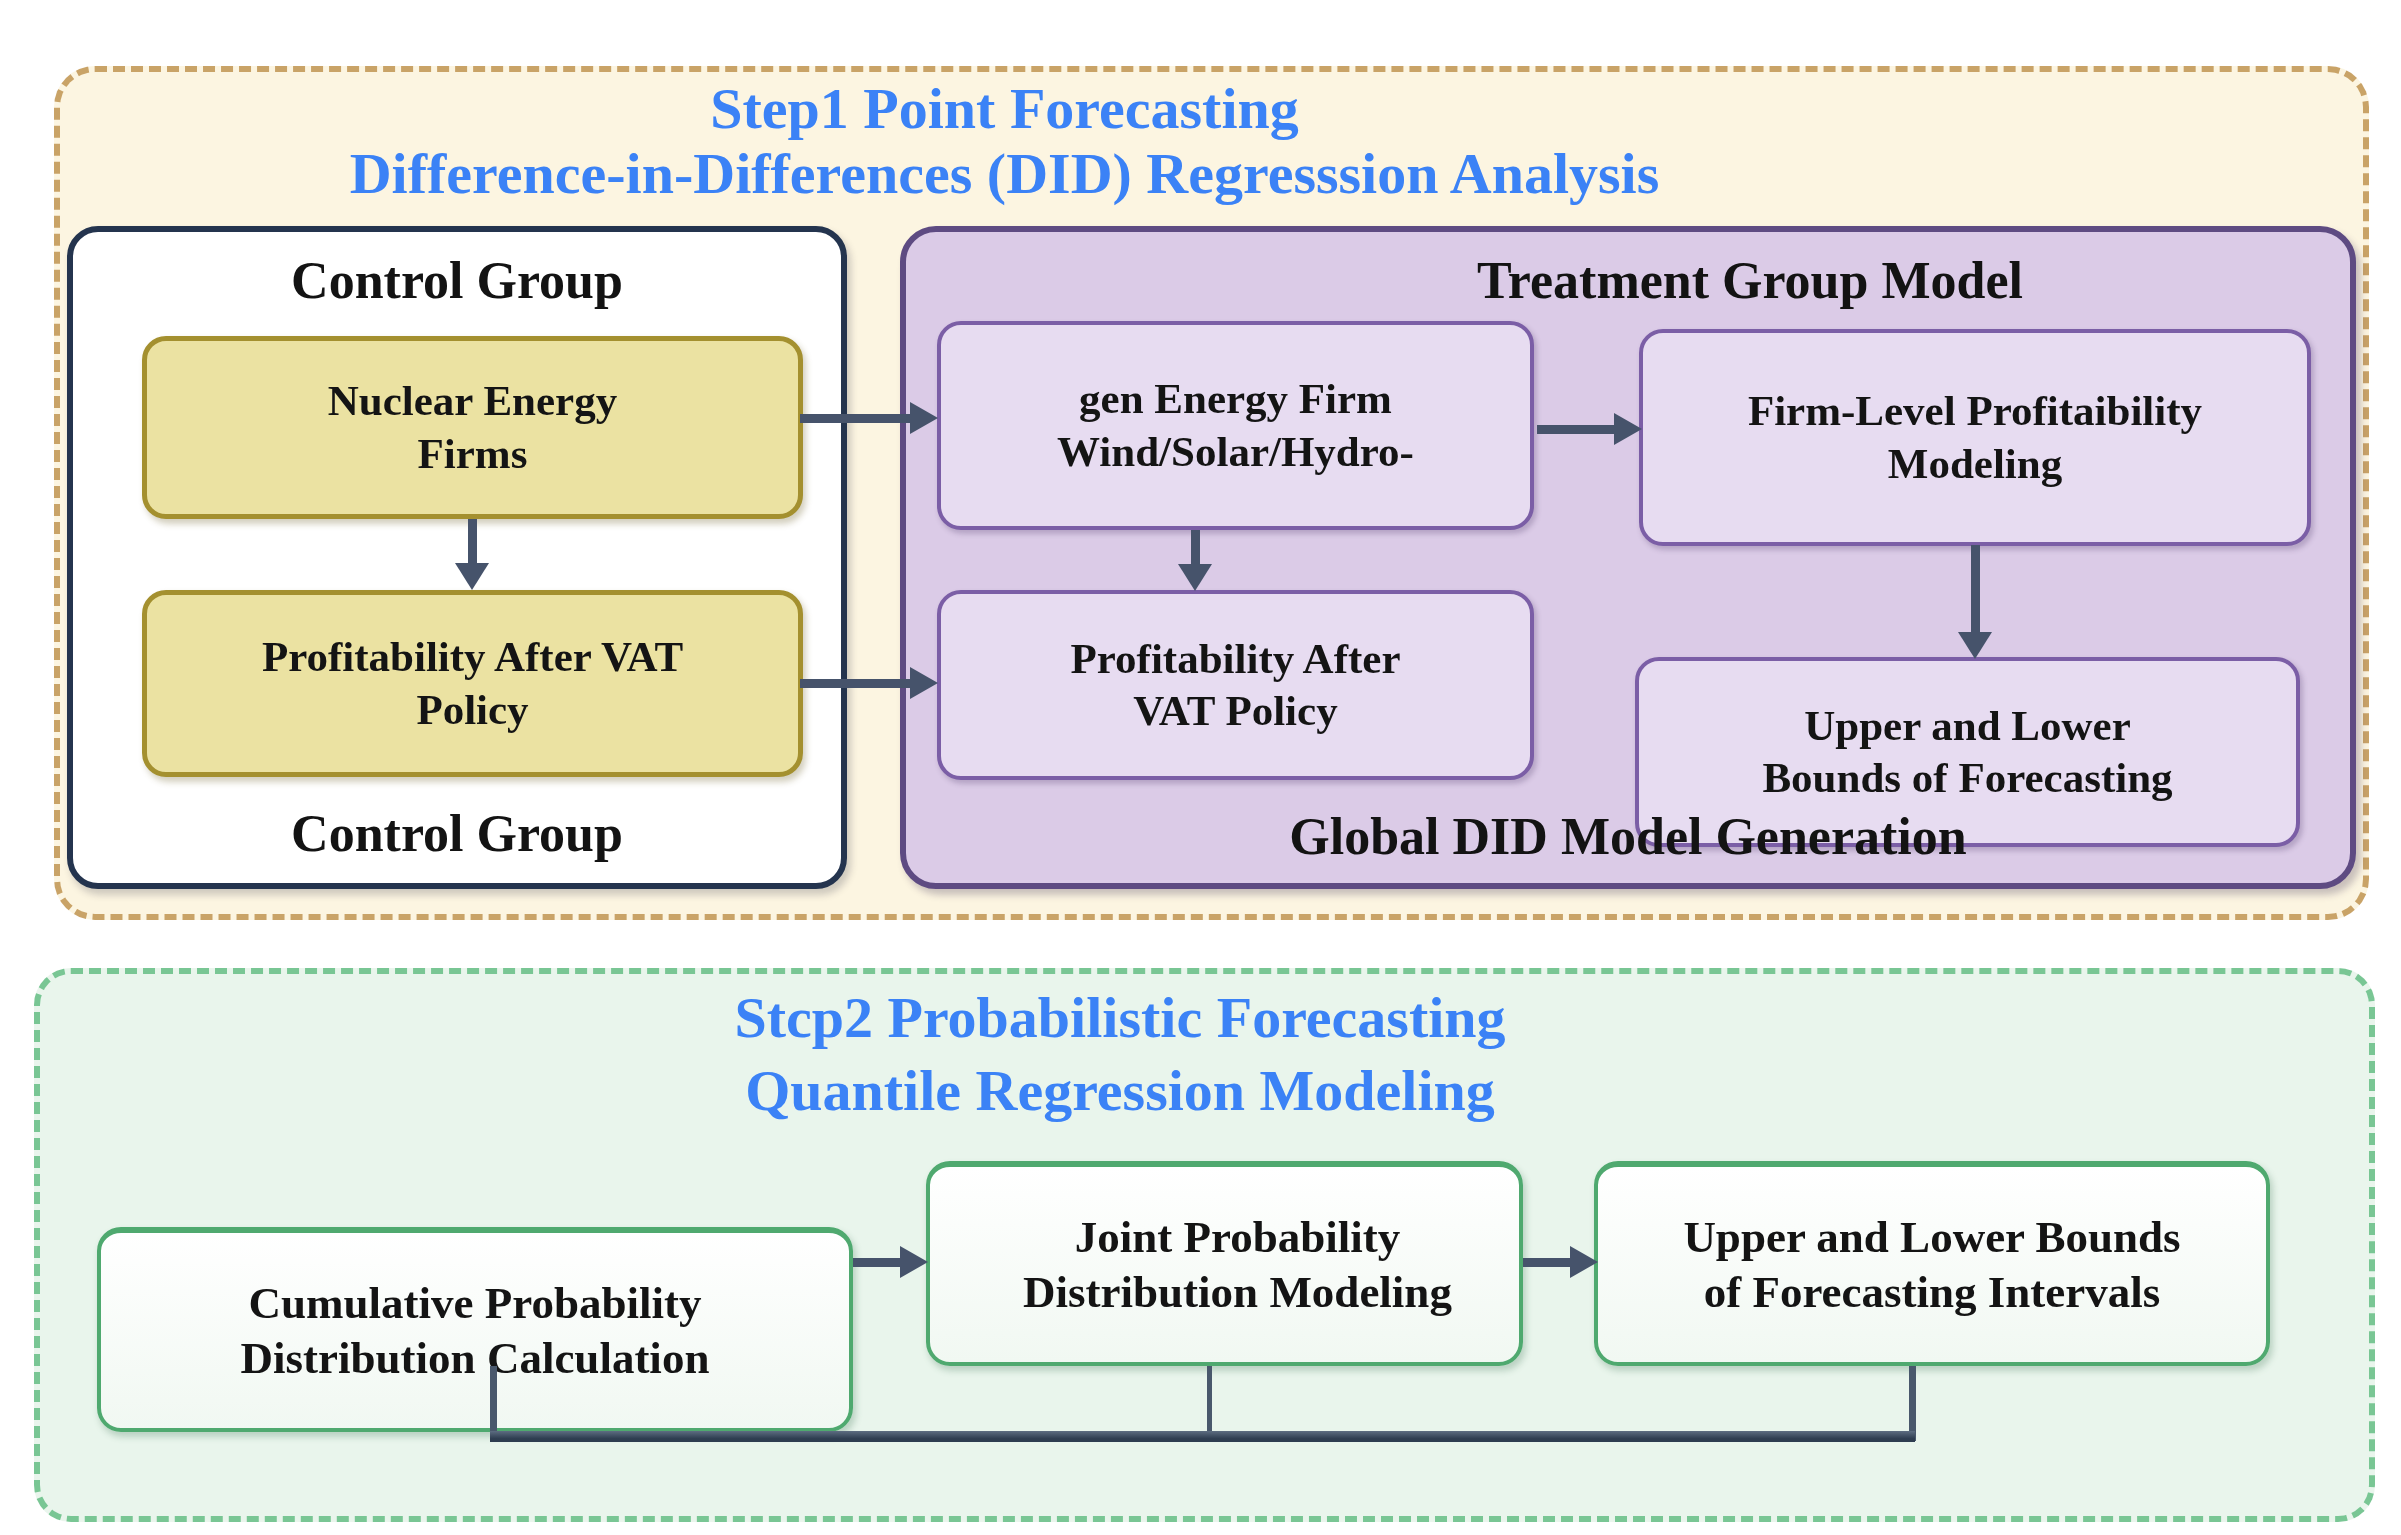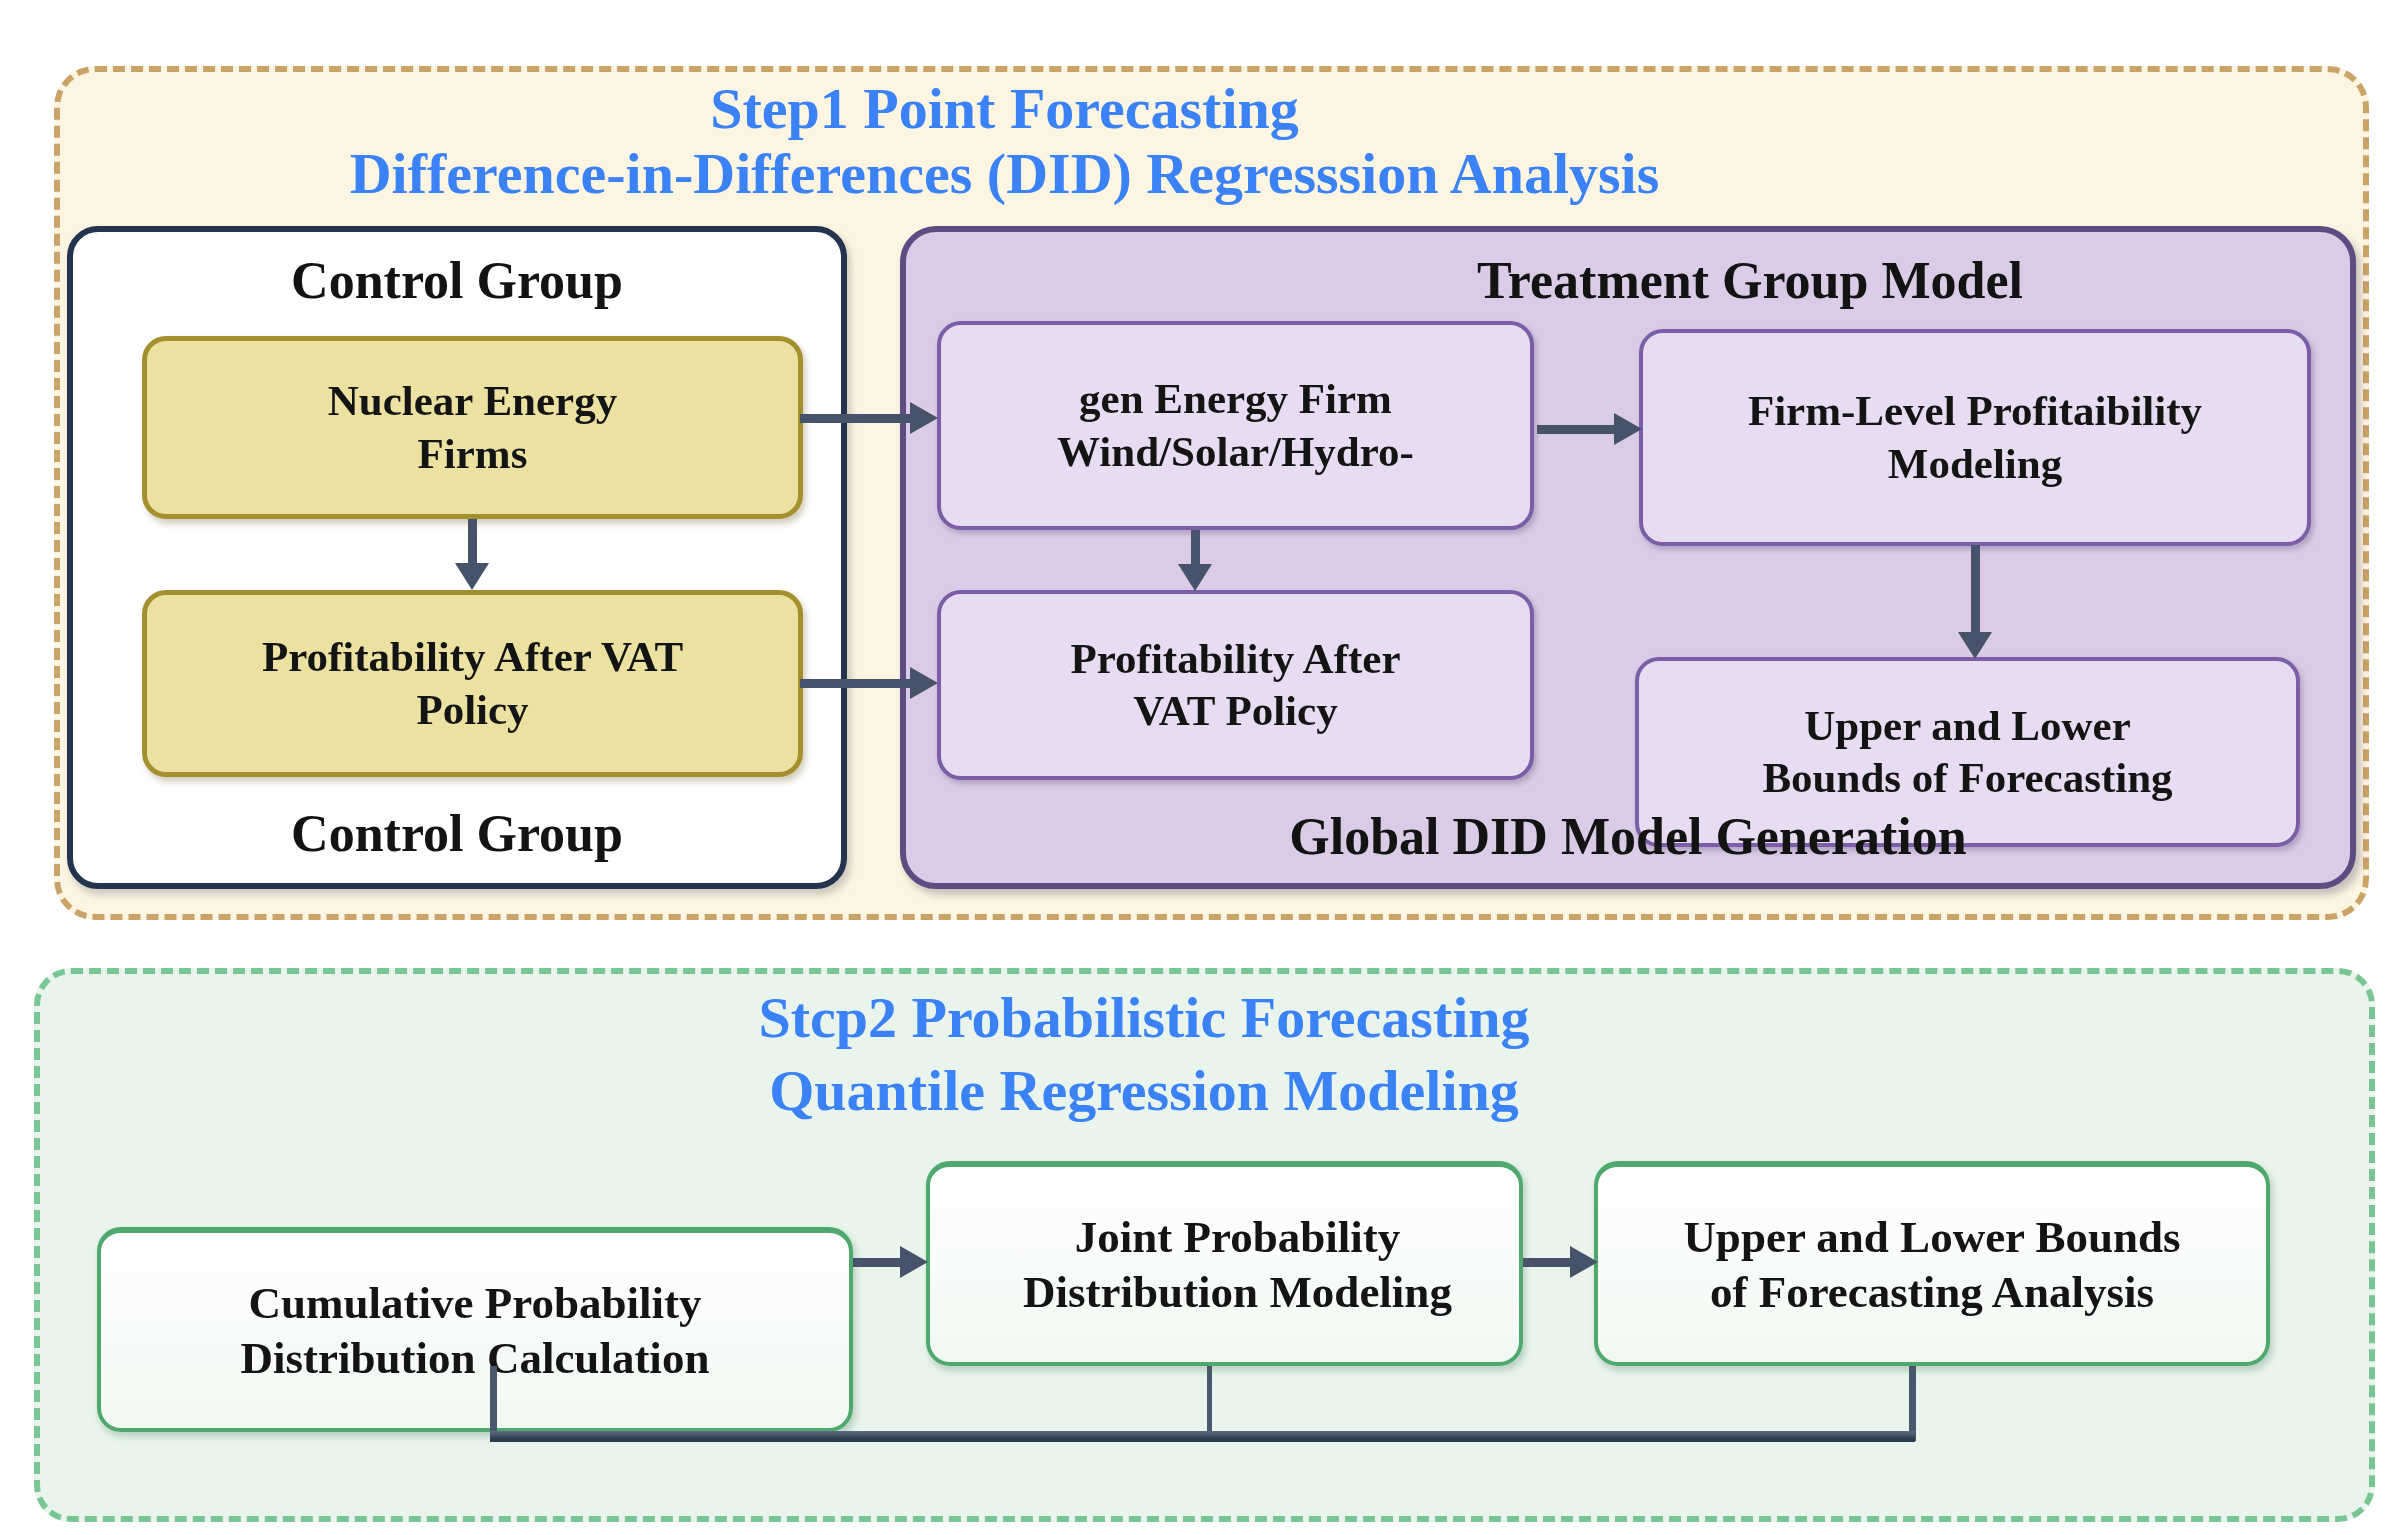--- a/index.html
+++ b/index.html
@@ -108,21 +108,21 @@
 
   
   .step2-panel {
     left: 34px; top: 968px;
     width: 2341px; height: 554px;
     background: #e9f5ec;
     border: 6px dashed #79c694;
     border-radius: 37px;
     box-sizing: border-box;
   }
-  .t2 { left: 0; width: 2240px; padding-left: 24px; }
+  .t2 { left: 0; width: 2240px; }
   .t2-l1 { top: 987px; }
   .t2-l2 { top: 1060px; }
   .green-node {
     background: linear-gradient(180deg, #ffffff 0%, #f1f8f2 100%);
     border: 4.5px solid #4fa96f;
     border-top-width: 6.7px;
     box-shadow: 2.2px 4.5px 6px rgba(80,130,100,0.30);
     font-size: 45px;
   }
   .g1 { left: 97px;  top: 1227px; width: 756px; height: 205px; }
@@ -256,21 +256,21 @@
     <span>Distribution Calculation</span>
   </div>
 
   <div class="abs node green-node g2">
     <span>Joint Probability</span>
     <span>Distribution Modeling</span>
   </div>
 
   <div class="abs node green-node g3">
     <span>Upper and Lower Bounds</span>
-    <span>of Forecasting Analysis</span>
+    <span>of Forecasting Intervals</span>
   </div>
 
   <div class="abs h-arrow" style="left:853px; top:1246px; width:75px;">
     <span class="shaft" style="width:49px;"></span>
     <span class="head"></span>
   </div>
 
   <div class="abs h-arrow" style="left:1523px; top:1246px; width:75px;">
     <span class="shaft" style="width:49px;"></span>
     <span class="head"></span>

